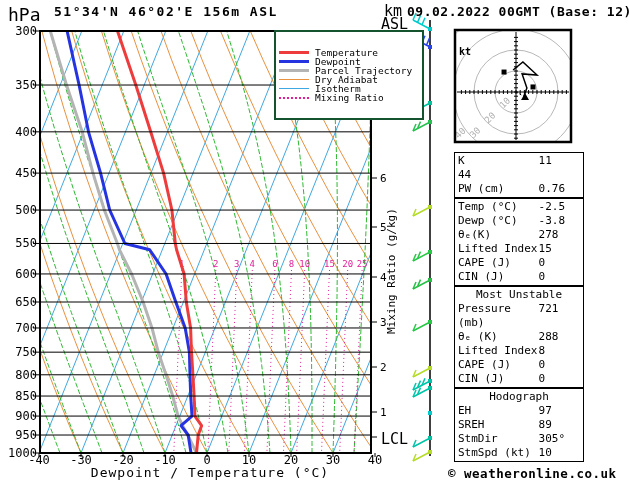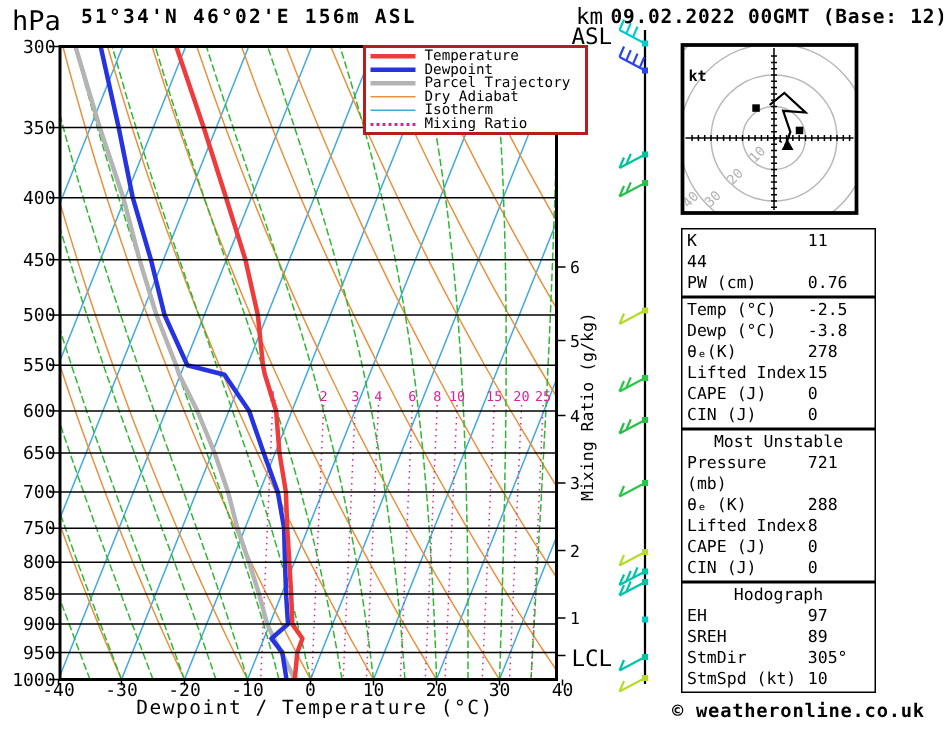--- a/index.html
+++ b/index.html
@@ -7,21 +7,21 @@
        font-family:"DejaVu Sans Mono","DejaVu Sans",monospace;color:#000;}
   #chart{position:absolute;left:0;top:0;}
   .t{position:absolute;white-space:nowrap;}
   .title{font-size:13px;font-weight:bold;letter-spacing:1.5px;}
   .date{font-size:13px;font-weight:bold;letter-spacing:0.5px;}
   .small{font-size:15px;}
   .unit{font-size:18px;}
   .xtitle{font-size:13px;letter-spacing:1px;text-align:center;width:300px;}
   .rot{transform-origin:0 0;transform:rotate(-90deg);font-size:11px;}
   .footer{font-size:12.5px;font-weight:bold;letter-spacing:0.5px;}
-  #legend{position:absolute;background:#fff;border:2px solid #b91c1c;padding:1px 3px;}
+  #legend{position:absolute;background:#fff;border:2px solid #14532d;padding:16px 3px;margin-left:32px;}
   .leg-item{display:flex;align-items:center;height:9px;}
   .leg-swatch{width:30px;margin-right:6px;flex:0 0 30px;}
   .leg-label{font-size:9.5px;line-height:9px;}
   #panel{position:absolute;left:454px;top:152px;width:130px;}
   .sec{border:1.5px solid #000;background:#fff;padding:1px 3px;}
   .sec-h{font-size:11px;line-height:14px;text-align:center;}
   .row{display:flex;font-size:11px;line-height:14px;}
   .row .lab{flex:0 0 66%;overflow:hidden;}
   .row .val{flex:1;}
   .kt{font-size:10px;font-weight:bold;margin-top:14px;}

